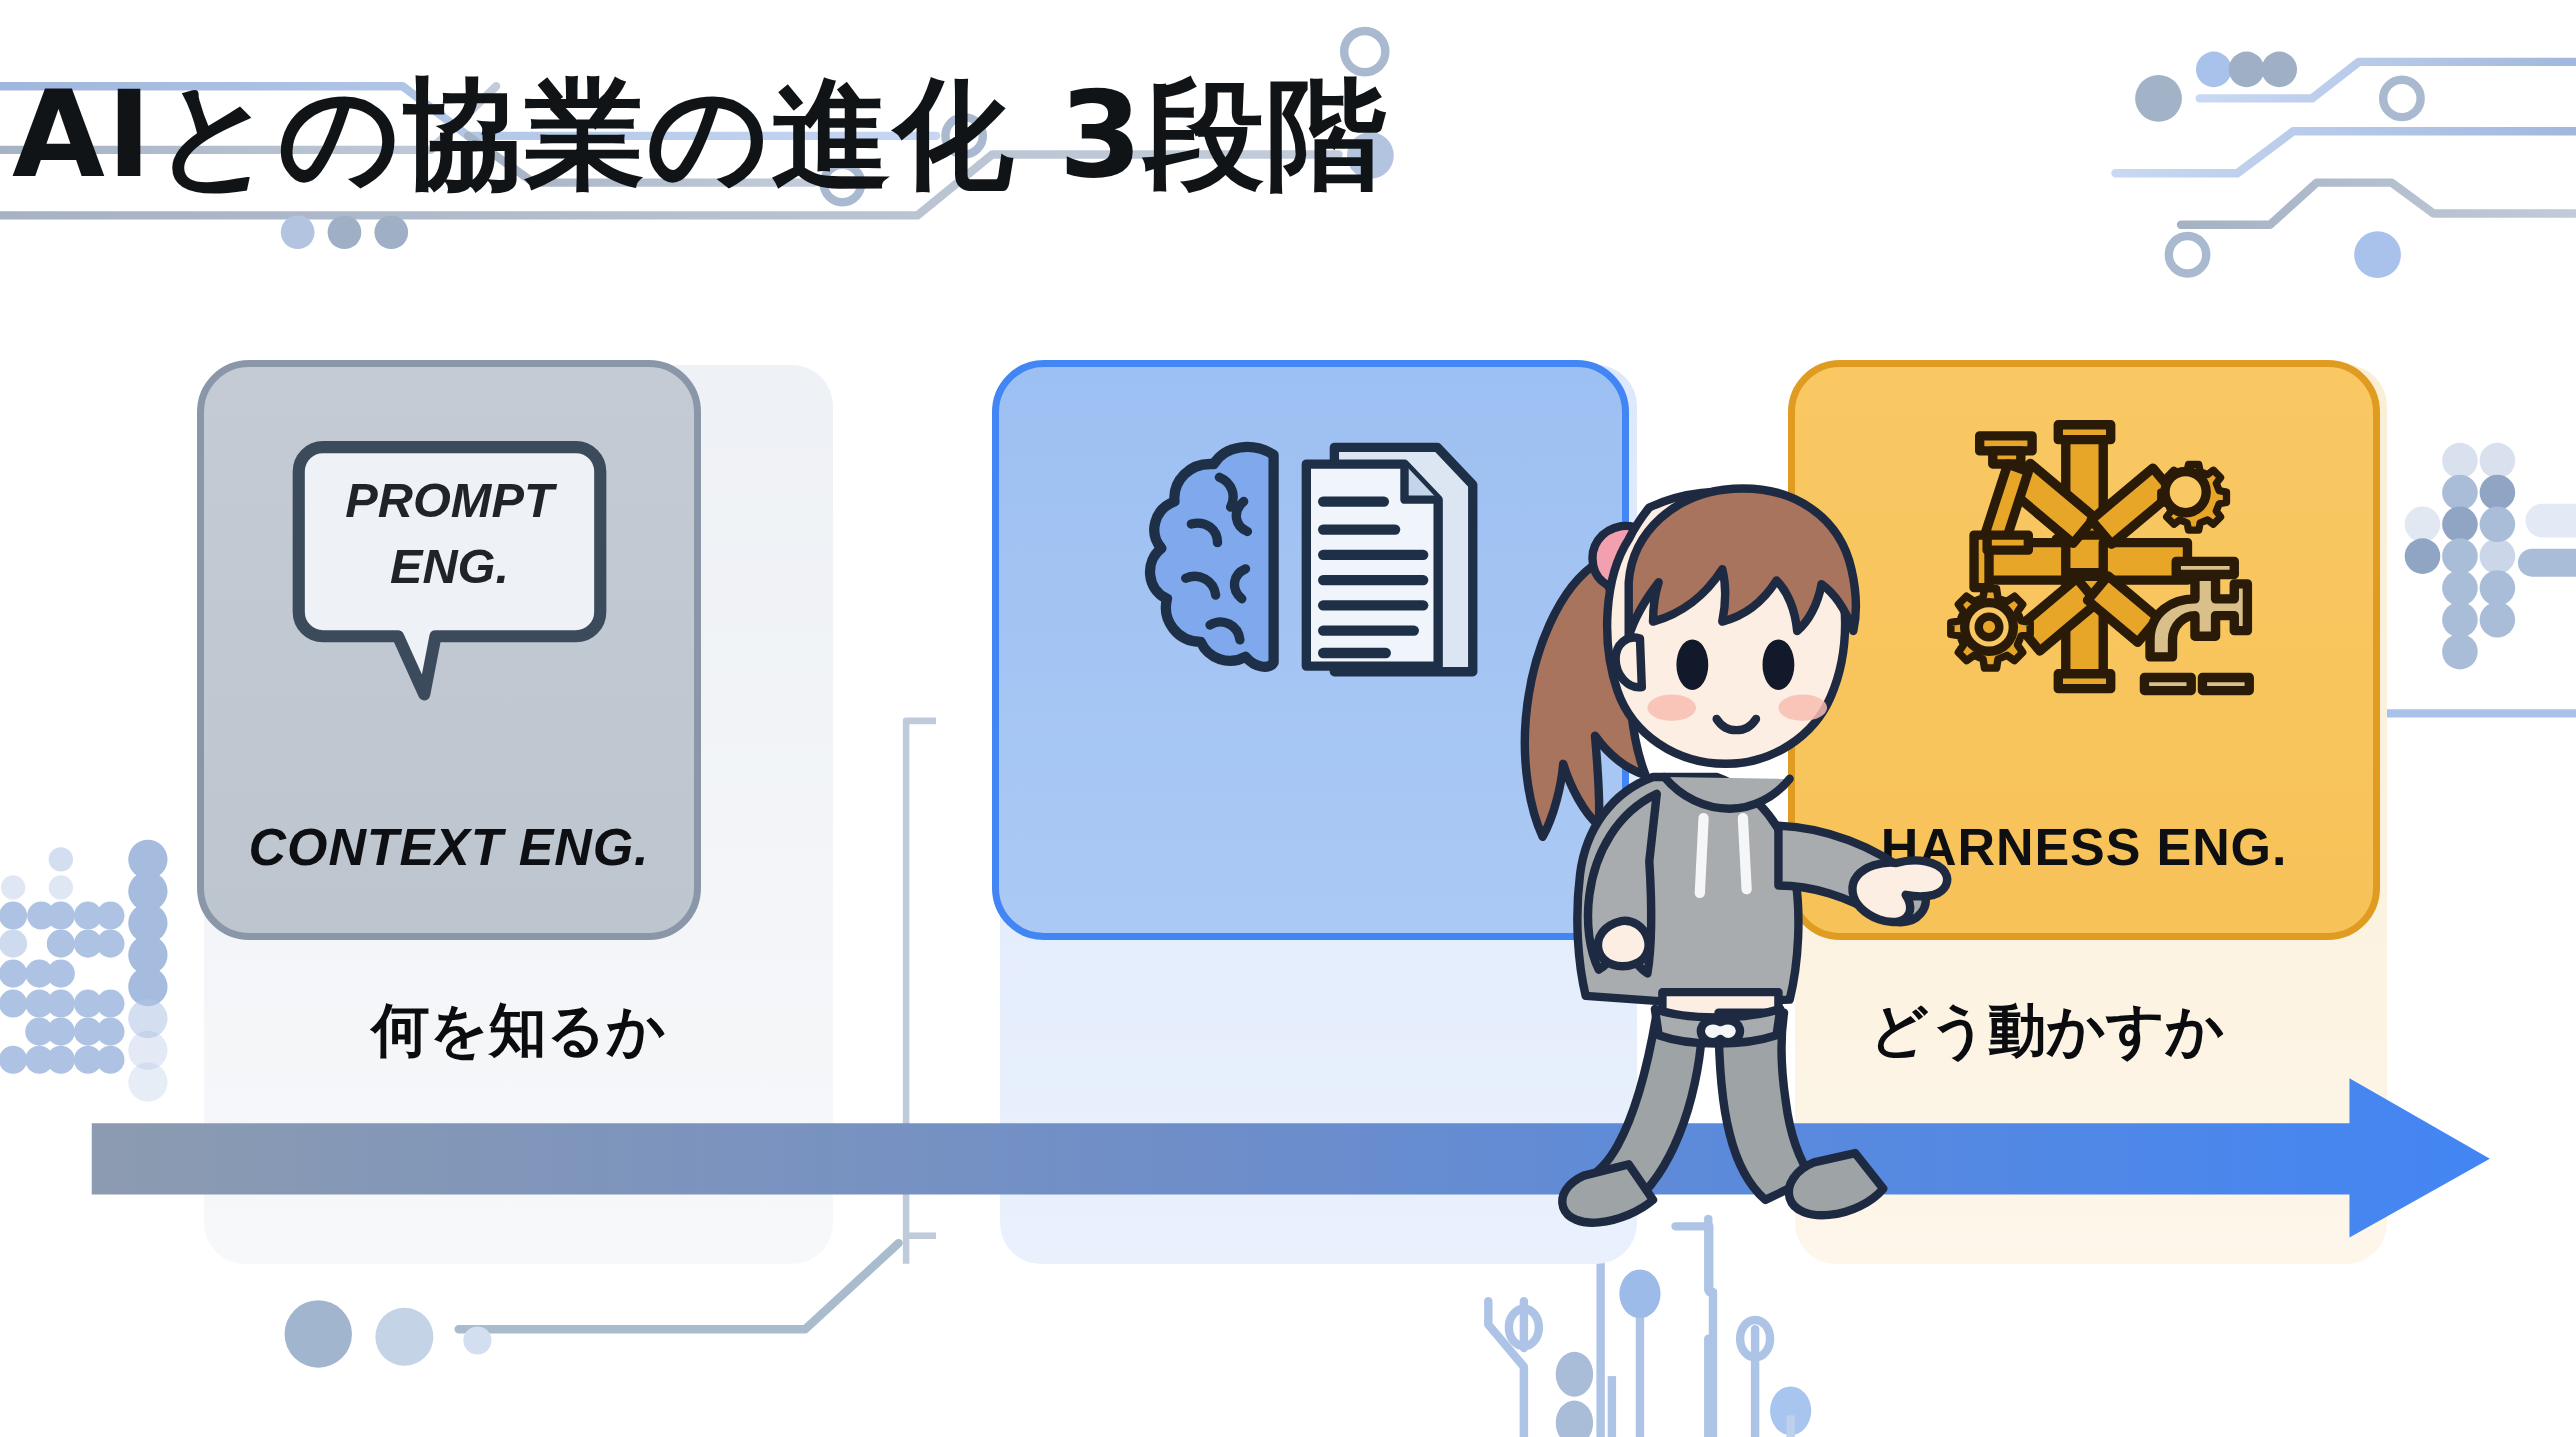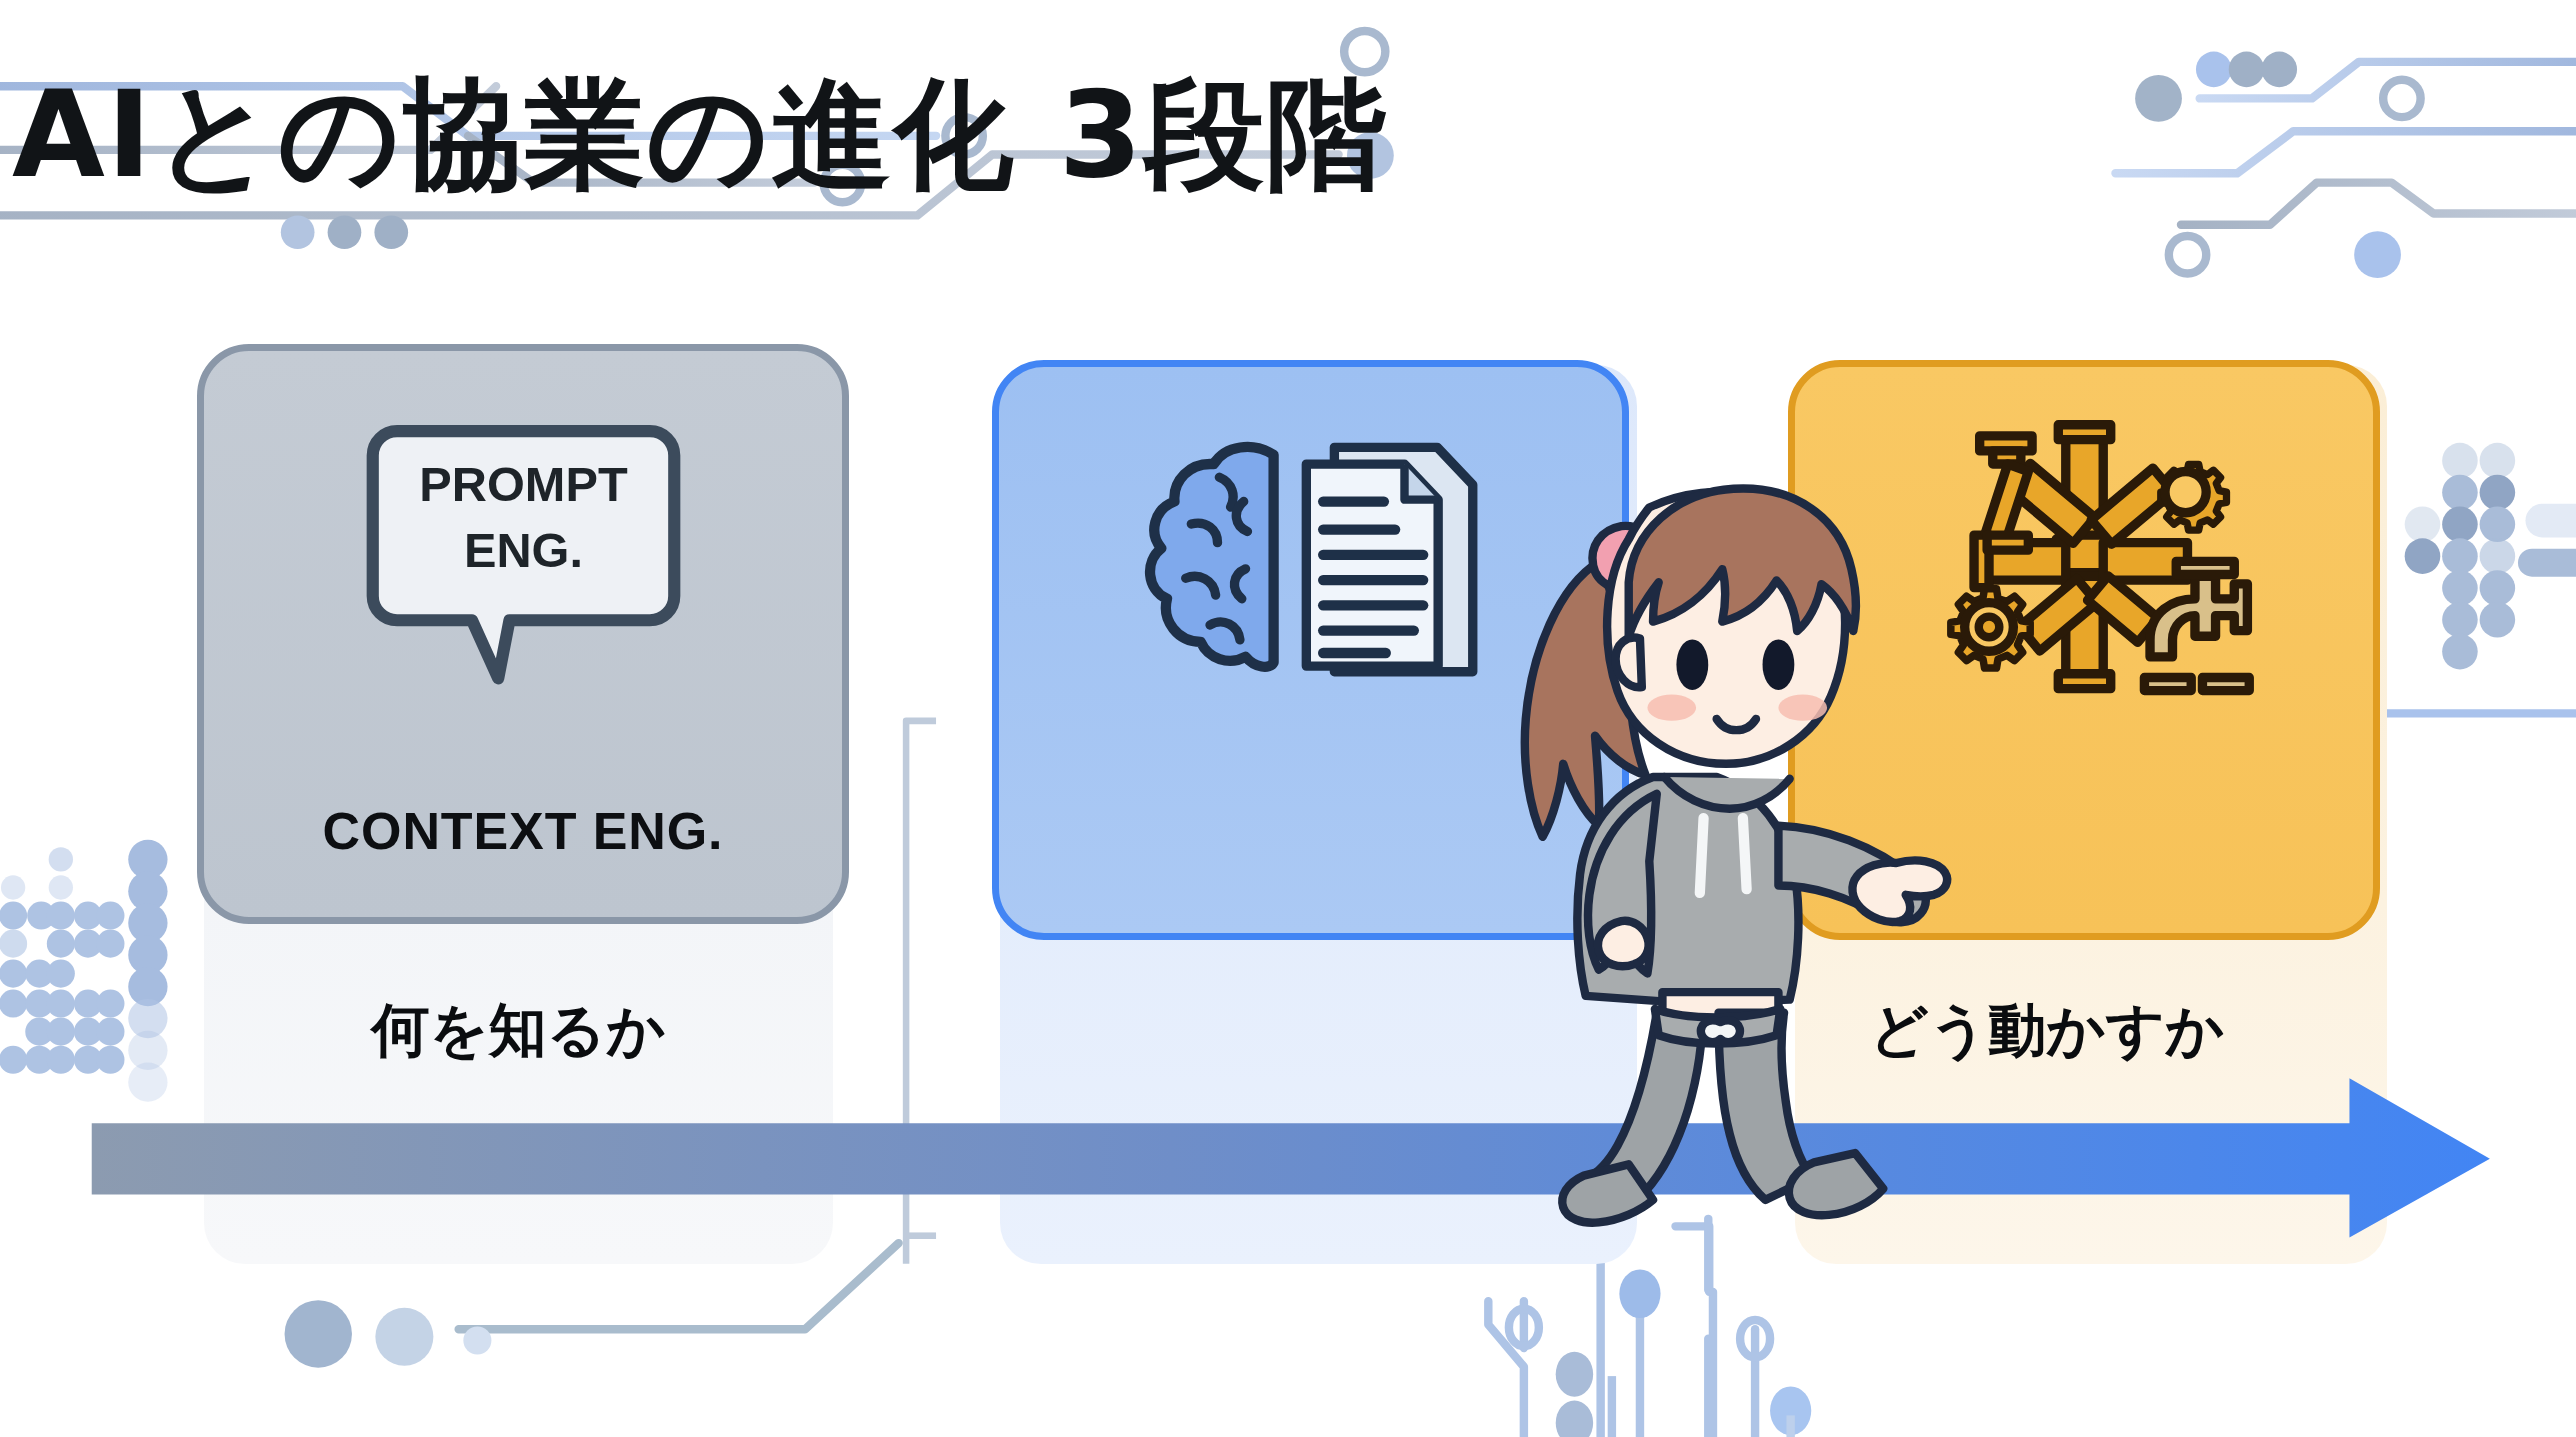--- a/index.html
+++ b/index.html
@@ -236,23 +236,23 @@
 
   <div class="title-wrap">
     <div class="title">AIとの協業の進化 3段階</div>
   </div>
 
   <div class="cols">
 
     <div class="panel" style="left:204px; top:365px; width:629px; height:899px; background:linear-gradient(180deg,#eef1f5 0%,#f3f5f8 60%,#f7f8fa 100%);"></div>
     <div class="panel-caption" style="left:204px; width:629px; top:992px;">何を知るか</div>
 
-    <div class="card" style="left:197px; top:344px; width:652px; height:580px;
+    <div class="card" style="left:197px; top:360px; width:504px; height:580px;
                 background:linear-gradient(180deg,#c4cbd4 0%,#bdc5cf 100%);
-                border-color:#8a97a8;">
+                border-color:#8a97a8;font-style:italic;">
       <div class="card-icon">
         <svg viewBox="0 0 330 300">
           <path d="M30 30 h270 a26 26 0 0 1 26 26 v150 a26 26 0 0 1 -26 26 h-150 l-12 62 l-28 -62 h-80 a26 26 0 0 1 -26 -26 v-150 a26 26 0 0 1 26 -26 z" fill="#eef1f5" stroke="#3c4b5c" stroke-width="13" stroke-linejoin="round"></path>
           <text x="165" y="105" text-anchor="middle" font-family="Liberation Sans, sans-serif" font-size="52" font-weight="bold" fill="#1e2429">PROMPT</text>
           <text x="165" y="175" text-anchor="middle" font-family="Liberation Sans, sans-serif" font-size="52" font-weight="bold" fill="#1e2429">ENG.</text>
         </svg>
       </div>
       <div class="card-label">CONTEXT ENG.</div>
     </div>
 
@@ -338,20 +338,21 @@
           </g>
 
           <g stroke="#2a1a08" stroke-width="10" stroke-linejoin="round">
             <path d="M250 236 c0 -30 24 -44 48 -44 v-24 h22 v24 h20 v-16 h14 v50 h-14 v-16 h-20 v22 h-22 v-22 c-12 0 -24 10 -24 26 v18 h-24 z" fill="#d9c08a"></path>
             <rect x="278" y="152" width="62" height="14" fill="#d9c08a"></rect>
             <rect x="244" y="276" width="50" height="14" fill="#d9c08a"></rect>
             <rect x="306" y="276" width="50" height="14" fill="#d9c08a"></rect>
           </g>
         </svg>
       </div>
+      <div class="card-label">HARNESS ENG.</div>
     </div>
   </div>
 
   <div class="arrow">
     <svg viewBox="0 0 2752 1536">
       <defs>
         <linearGradient id="arrowgrad" x1="0" y1="0" x2="1" y2="0">
           <stop offset="0" stop-color="#8c9bb0"></stop>
           <stop offset="0.45" stop-color="#6f8ec8"></stop>
           <stop offset="1" stop-color="#4285f4"></stop>

